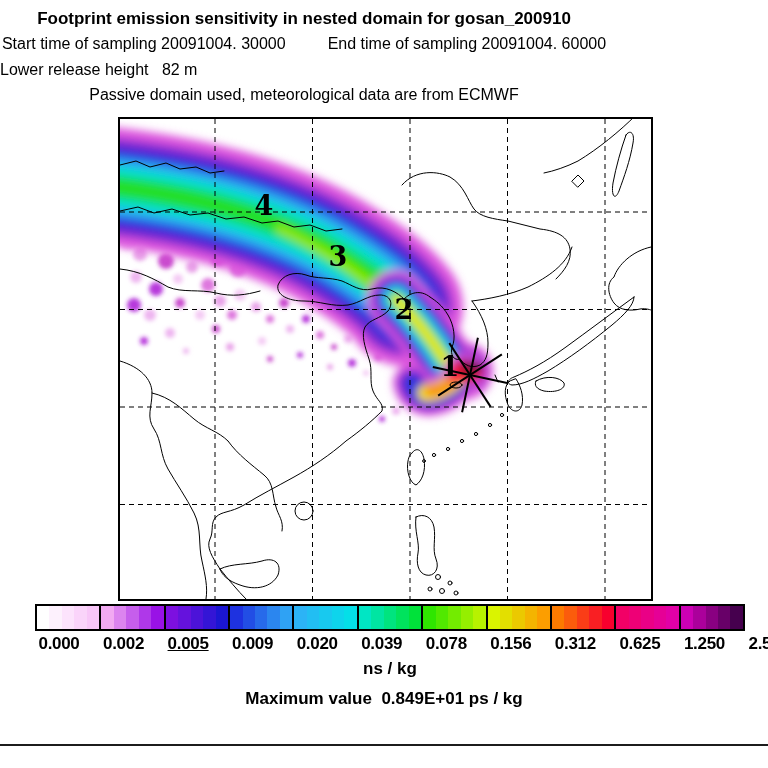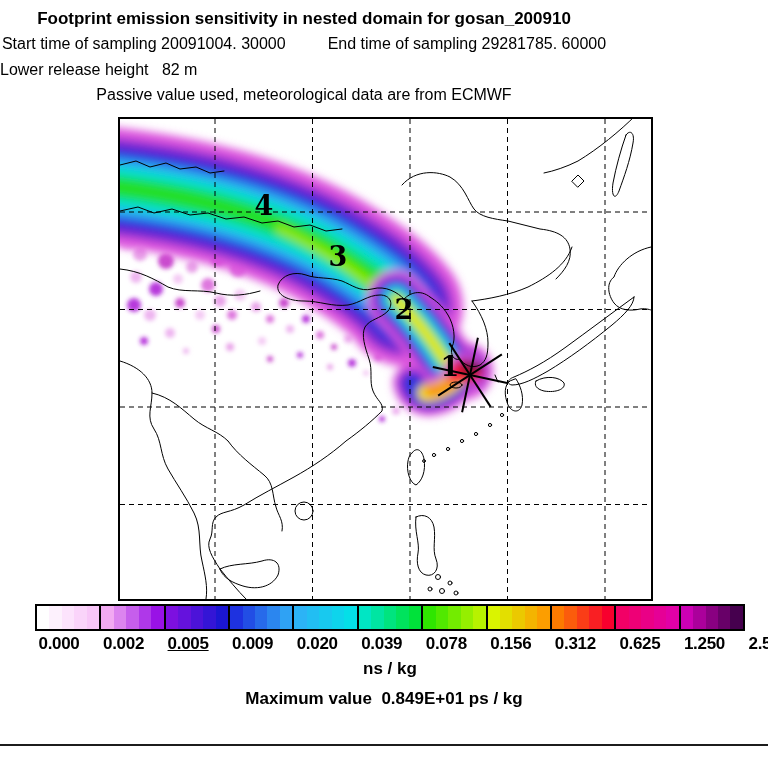--- a/index.html
+++ b/index.html
@@ -27,27 +27,27 @@
   #max-line{position:absolute;left:0;top:689px;width:768px;text-align:center;
             font-size:17px;font-weight:600;white-space:pre;}
   #bottom-rule{position:absolute;left:0;top:744px;width:768px;height:2px;background:#1c1c1c;}
 </style>
 </head>
 <body>
 
 <div class="hdr-row" id="title-line"><span>Footprint emission sensitivity in nested domain for gosan_200910</span></div>
 <div class="hdr-row" id="sampling-line">
   <span>Start time of sampling 20091004. 30000</span>
-  <span>End time of sampling 29281785. 60000</span>
+  <span>End time of sampling 20091004. 60000</span>
 </div>
 <div class="hdr-row" id="release-line">
   <span>Lower release height   82 m</span>
 </div>
 <div class="hdr-row" id="meteo-line">
-  <span>Passive value used, meteorological data are from ECMWF</span>
+  <span>Passive domain used, meteorological data are from ECMWF</span>
 </div>
 
 <div id="map-frame">
   <svg id="map-svg" width="531" height="480" viewBox="0 0 531 480">
     <defs>
       <clipPath id="mapclip">
           <rect x="0" y="0" width="531" height="480"></rect>
         </clipPath>
       <filter id="blur4" x="-30%" y="-30%" width="160%" height="160%">
           <feGaussianBlur stdDeviation="4"></feGaussianBlur>

